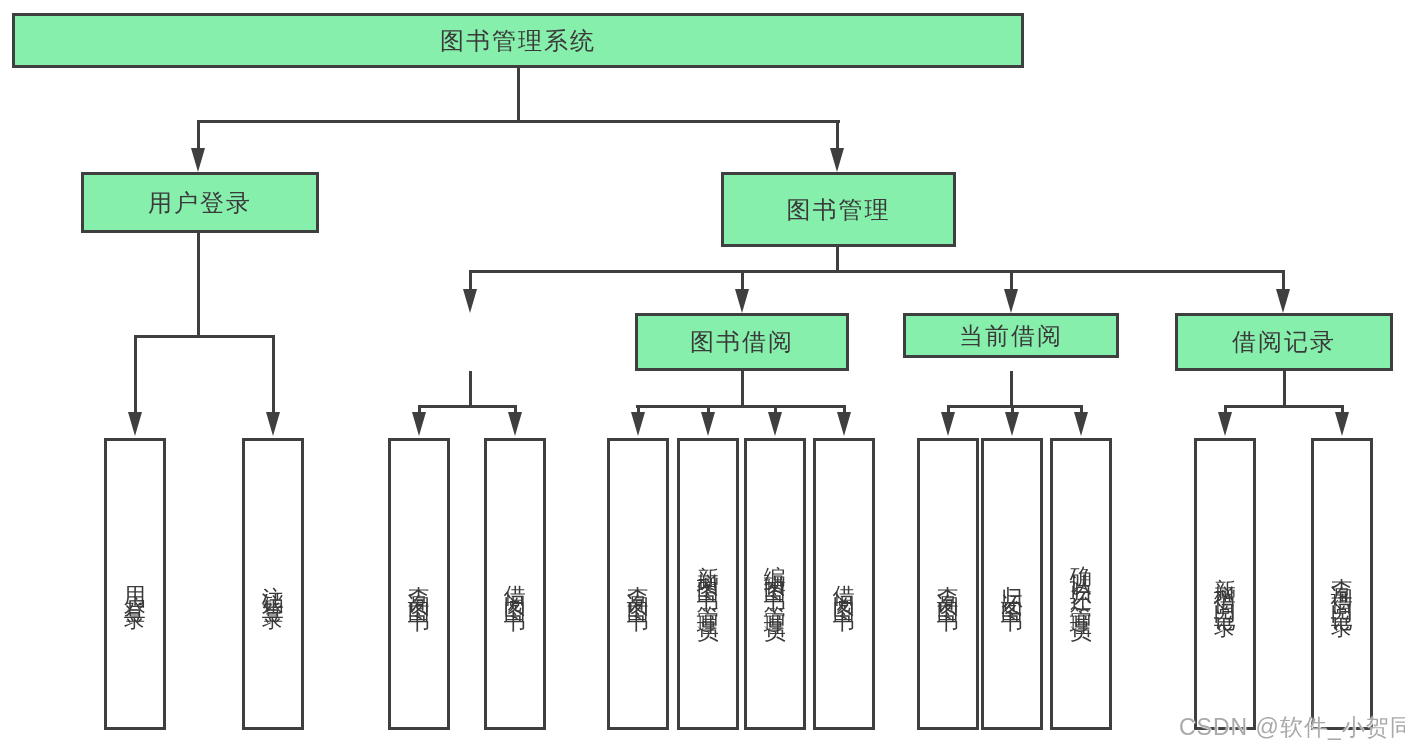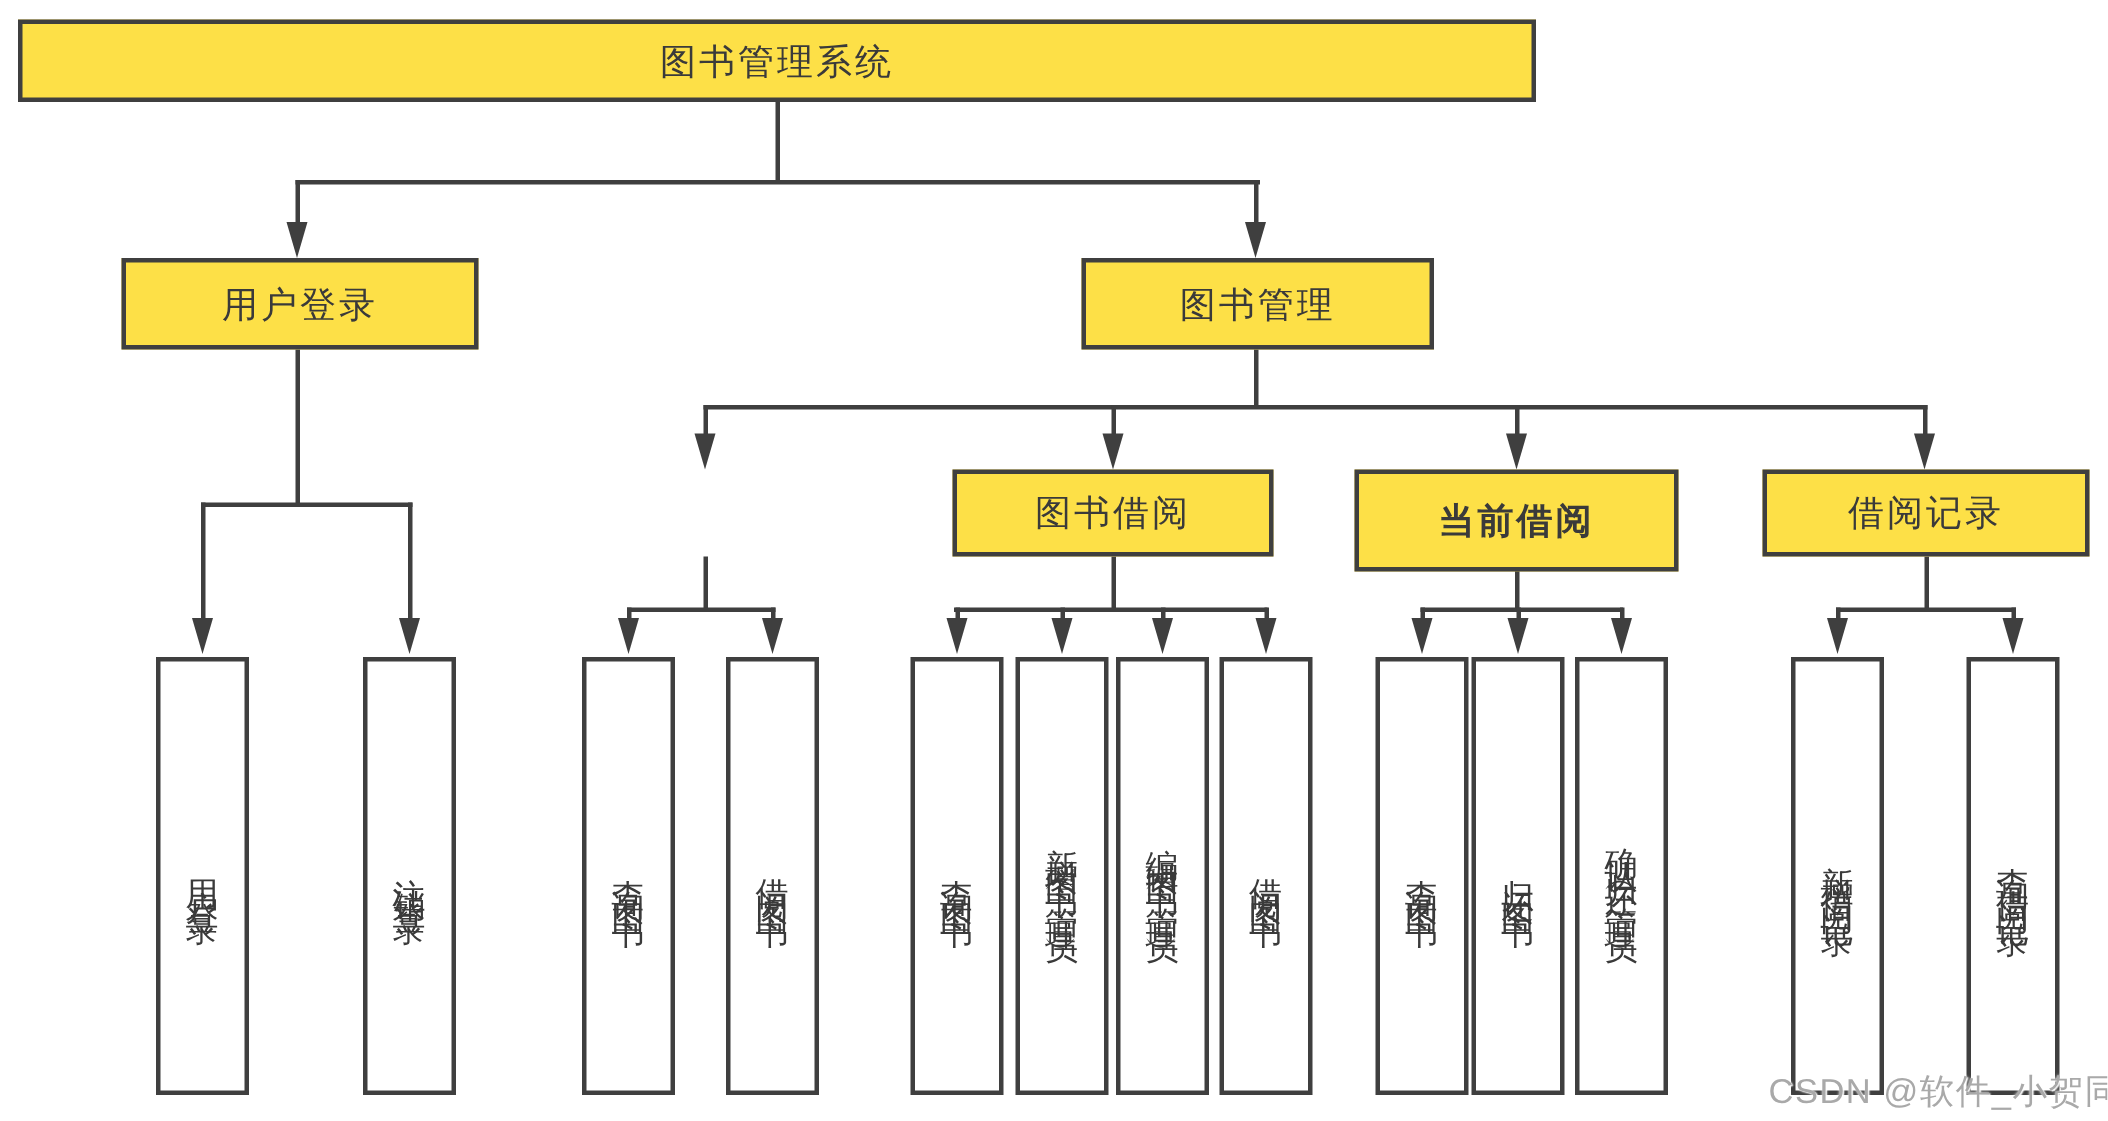--- a/index.html
+++ b/index.html
@@ -4,21 +4,21 @@
 <title>图书管理系统</title>
 <style>
   html,body{margin:0;padding:0;background:#ffffff;}
   #canvas{
     position:relative;width:1405px;height:747px;overflow:hidden;
     background:#ffffff;color:#3a3a3a;
     font-family:"Liberation Sans",sans-serif;
   }
   .node{
     position:absolute;box-sizing:border-box;
-    border:3px solid #3f3f3f;background:#fde047;
+    border:3px solid #3f3f3f;background:#86efac;
     display:flex;align-items:center;justify-content:center;
     font-size:24px;letter-spacing:2px;color:#3a3a3a;
     z-index:2;
   }
   .leaf{
     position:absolute;box-sizing:border-box;
     border:3px solid #3f3f3f;background:#ffffff;
     display:flex;align-items:center;justify-content:center;
     z-index:2;
   }
@@ -53,21 +53,21 @@
   <div class="v" style="left:516.5px;top:68px;height:54px;"></div>
   <div class="h" style="left:196.5px;top:120px;width:643px;"></div>
   <div class="v" style="left:196.5px;top:120px;height:30px;"></div>
   <div class="v" style="left:835.5px;top:120px;height:30px;"></div>
   <div class="a" style="left:191px;top:148px;"></div>
   <div class="a" style="left:830px;top:148px;"></div>
 
   <div class="node" style="left:81px;top:172px;width:238px;height:61px;">
     <span>用户登录</span>
   </div>
-  <div class="node" style="left:721px;top:172px;width:235px;height:61px;">
+  <div class="node" style="left:721px;top:172px;width:235px;height:75px;">
     <span>图书管理</span>
   </div>
 
   <div class="v" style="left:196.5px;top:233px;height:104px;"></div>
   <div class="h" style="left:133.5px;top:335px;width:141px;"></div>
   <div class="v" style="left:133.5px;top:335px;height:79px;"></div>
   <div class="v" style="left:271.5px;top:335px;height:79px;"></div>
   <div class="a" style="left:128px;top:412px;"></div>
   <div class="a" style="left:266px;top:412px;"></div>
 
@@ -78,21 +78,21 @@
   <div class="v" style="left:1009.5px;top:270px;height:21px;"></div>
   <div class="v" style="left:1282px;top:270px;height:21px;"></div>
   <div class="a" style="left:463px;top:289px;"></div>
   <div class="a" style="left:735px;top:289px;"></div>
   <div class="a" style="left:1004px;top:289px;"></div>
   <div class="a" style="left:1276px;top:289px;"></div>
 
   <div class="node" style="left:635px;top:313px;width:214px;height:58px;">
     <span>图书借阅</span>
   </div>
-  <div class="node" style="left:903px;top:313px;width:216px;height:68px;font-weight:bold;">
+  <div class="node" style="left:903px;top:313px;width:216px;height:45px;">
     <span>当前借阅</span>
   </div>
   <div class="node" style="left:1175px;top:313px;width:218px;height:58px;">
     <span>借阅记录</span>
   </div>
 
   <div class="v" style="left:469px;top:371px;height:36px;"></div>
   <div class="h" style="left:417.5px;top:405px;width:99px;"></div>
   <div class="v" style="left:417.5px;top:405px;height:9px;"></div>
   <div class="v" style="left:513.5px;top:405px;height:9px;"></div>

